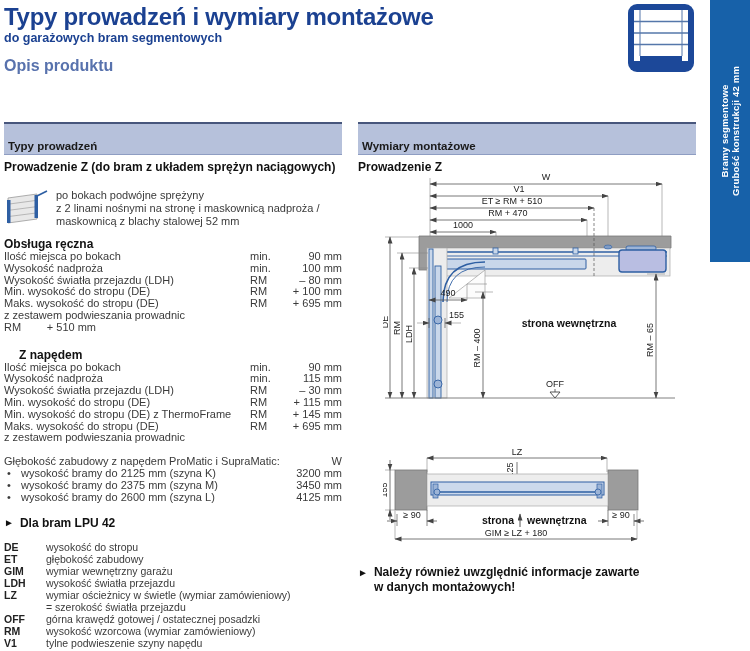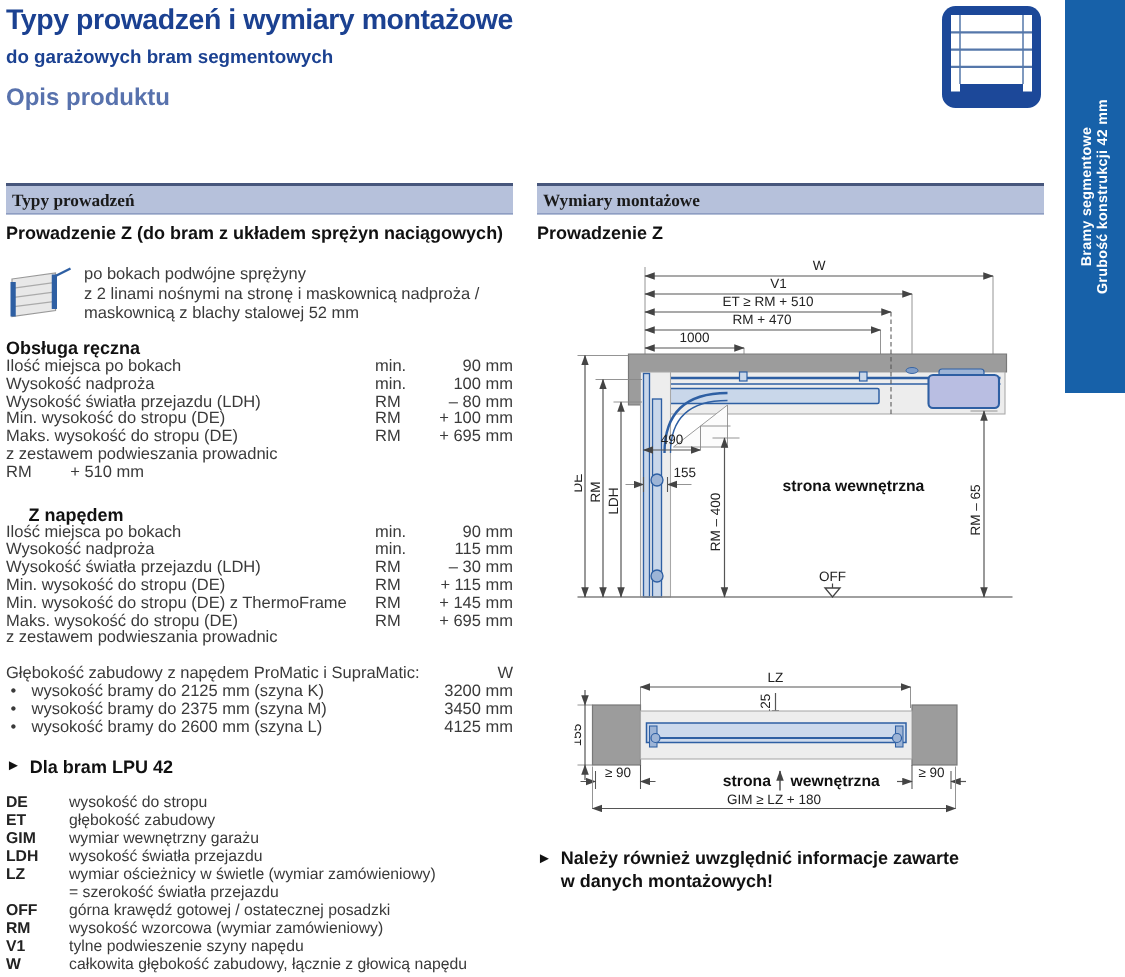--- a/index.html
+++ b/index.html
@@ -1,36 +1,36 @@
 <!DOCTYPE html>
 <html><head>
 <meta charset="utf-8">
 <style>
   html,body{margin:0;padding:0;background:#fff;}
   body{width:750px;height:651px;position:relative;font-family:"Liberation Sans",sans-serif;overflow:hidden;}
 
   
-  .hdr-title{position:absolute;left:4px;top:3px;font-size:19px;font-weight:bold;color:#1b4191;letter-spacing:-0.3px;}
+  .hdr-title{position:absolute;left:4px;top:3px;font-size:24px;font-weight:bold;color:#1b4191;letter-spacing:-0.3px;}
   .hdr-sub{position:absolute;left:4px;top:31px;font-size:12.5px;font-weight:bold;color:#1b4191;}
   .hdr-sec{position:absolute;left:4px;top:57px;font-size:16px;font-weight:bold;color:#5872ad;}
 
   
   .door-ico{position:absolute;left:626px;top:4px;}
 
   
   .side-tab{position:absolute;left:710px;top:0;width:40px;height:262px;background:#1761a9;}
   .side-tab-inner{position:absolute;top:0;left:0;width:262px;height:40px;transform-origin:0 0;transform:rotate(-90deg) translateX(-262px);display:flex;flex-direction:column;justify-content:center;text-align:center;}
   .side-tab-inner div{color:#fff;font-weight:bold;font-size:9.5px;line-height:11.5px;letter-spacing:0.2px;}
 
   
   .col{position:absolute;top:122px;width:338px;}
   .col-left{left:4px;}
   .col-right{left:358px;}
 
-  .sec-bar{height:13px;background:#b6c1db;border-top:2px solid #47567c;border-bottom:1px solid #8e9dc2;font-size:11.5px;font-weight:bold;color:#1a1a1a;padding:4px 0 1px 4px;line-height:13px;font-family:Liberation Serif, serif;}
+  .sec-bar{height:13px;background:#b6c1db;border-top:2px solid #47567c;border-bottom:1px solid #8e9dc2;font-size:11.5px;font-weight:bold;color:#1a1a1a;padding:16px 0 1px 4px;line-height:13px;}
 
   .z-heading{margin-top:5px;font-size:12px;font-weight:bold;color:#111;}
 
   .intro{margin-top:15px;display:flex;gap:8px;}
   .intro-txt{font-size:11px;line-height:13px;color:#3a3a3a;}
 
   .sec-title{margin-top:9px;font-size:12px;font-weight:bold;color:#111;}
   .sec-title.mt2{margin-top:14px;margin-left:15px;}
 
   .row{display:flex;align-items:flex-start;font-size:11px;line-height:11.8px;color:#3a3a3a;}

